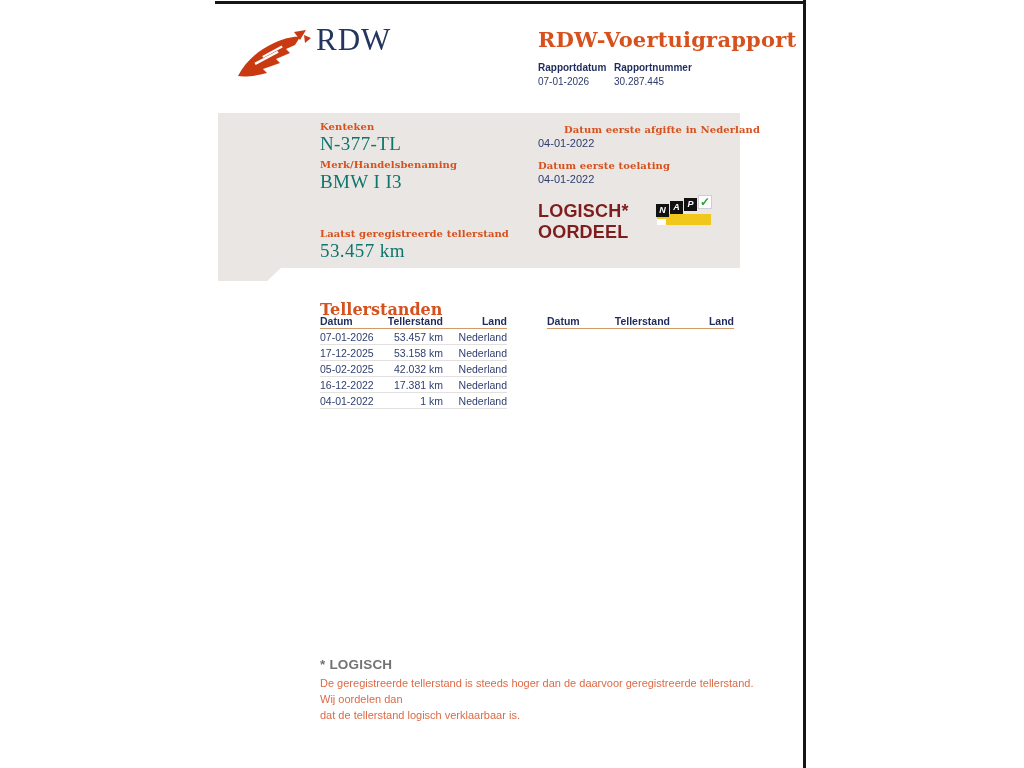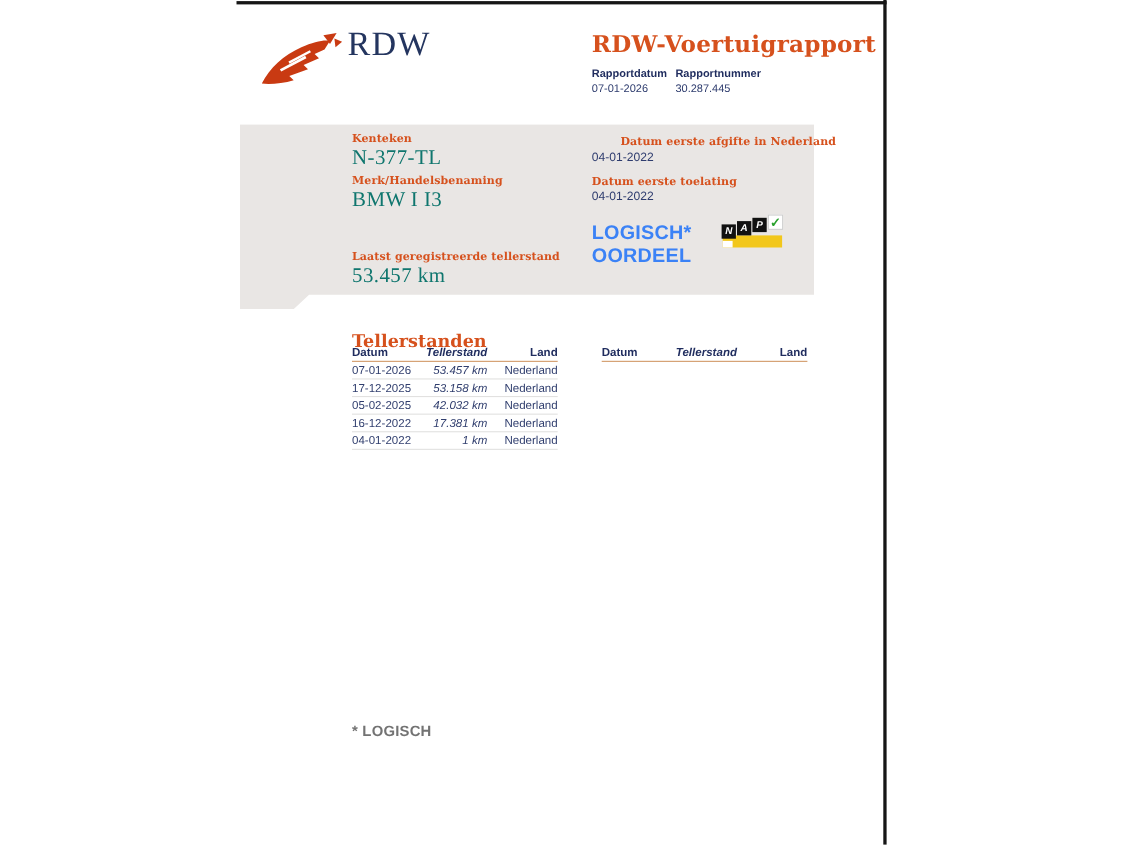--- a/index.html
+++ b/index.html
@@ -24,21 +24,21 @@
   .summary-panel { position:absolute; left:218px; top:113px; width:522px; height:168px;
                    background:#E9E6E4;
                    clip-path:polygon(0 0, 522px 0, 522px 155px, 63px 155px, 49px 168px, 0 168px); }
 
   .o-label { position:absolute; font-family:"DejaVu Serif", serif; font-size:10px;
              font-weight:bold; color:#D6511D; letter-spacing:0.1px; }
   .serif-value { position:absolute; font-family:"Liberation Serif", serif;
                  font-size:19px; color:#0f766e; letter-spacing:0.4px; }
   .sans-value  { position:absolute; font-size:11px; color:#2E3C6E; }
   .oordeel { position:absolute; left:538px; top:201px; font-size:18px; font-weight:bold;
-             color:#3b82f6; line-height:21px; letter-spacing:0.2px; }
+             color:#7f1d1d; line-height:21px; letter-spacing:0.2px; }
 
   
   .nap { position:absolute; left:653px; top:194px; width:64px; height:36px; }
   .nap .bar   { position:absolute; left:4px; top:20px; width:54px; height:11px; background:#F2C71B; }
   .nap .notch { position:absolute; left:4px; top:25px; width:9px; height:6px; background:#ffffff; }
   .nap .tile  { position:absolute; width:13px; height:13px; background:#111111; color:#ffffff;
                 font-size:9px; font-weight:bold; font-style:italic; text-align:center; line-height:13px; }
   .nap .tile-n { left:3px;  top:10px; }
   .nap .tile-a { left:17px; top:7px; }
   .nap .tile-p { left:31px; top:4px; }
@@ -48,21 +48,21 @@
 
   
   .section-heading { position:absolute; left:320px; top:300px; font-family:"DejaVu Serif", serif;
                      font-size:16px; font-weight:bold; color:#D6511D; }
   .km-table { position:absolute; top:314px; width:187px; font-size:10.5px; color:#303E6E; }
   .km-table.t1 { left:320px; }
   .km-table.t2 { left:547px; }
   .km-row { display:flex; height:16px; align-items:center; border-bottom:1px solid #E2E1E0; }
   .km-row.head { font-weight:bold; color:#1F2C5E; border-bottom:1px solid #D29A68; height:15px; }
   .km-c1 { flex:0 0 55px; text-align:left; }
-  .km-c2 { flex:0 0 68px; text-align:right;font-style:italic; }
+  .km-c2 { flex:0 0 68px; text-align:right; }
   .km-c3 { flex:0 0 64px; text-align:right; }
 
   
   .footnote-title { position:absolute; left:320px; top:657px; font-size:13.5px;
                     font-weight:bold; color:#737373; letter-spacing:0.2px; }
   .footnote-text  { position:absolute; left:320px; top:675px; width:440px; font-size:11px;
                     line-height:16px; color:#DE6A45; }
 </style>
 </head>
 <body>
@@ -155,14 +155,18 @@
 
   <div class="km-table t2">
     <div class="km-row head">
       <div class="km-c1">Datum</div>
       <div class="km-c2">Tellerstand</div>
       <div class="km-c3">Land</div>
     </div>
   </div>
 
   <div class="footnote-title">* LOGISCH</div>
+  <div class="footnote-text">
+    <span>De geregistreerde tellerstand is steeds hoger dan de daarvoor geregistreerde tellerstand. Wij oordelen dan</span><br>
+    <span>dat de tellerstand logisch verklaarbaar is.</span>
+  </div>
 
 </div>
 
 </body></html>

